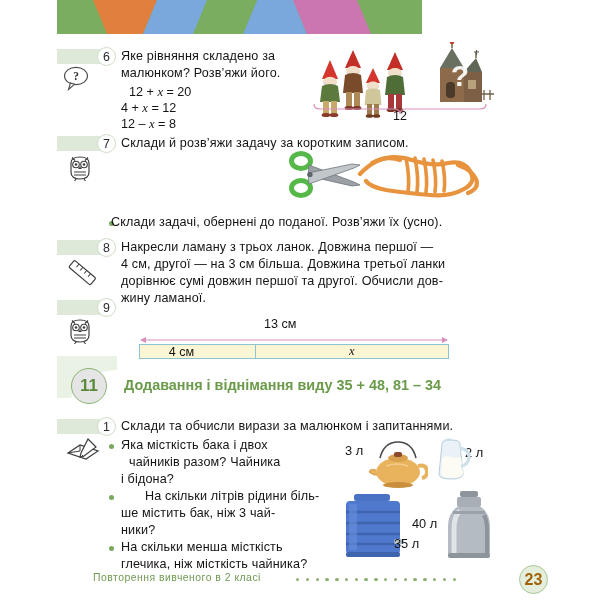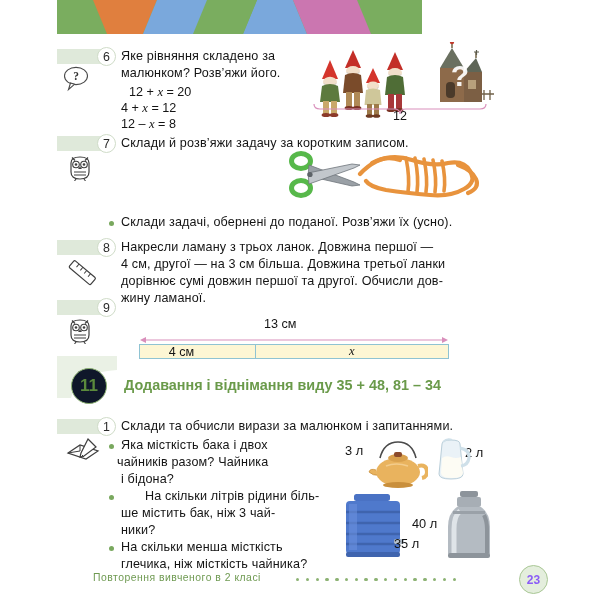--- a/index.html
+++ b/index.html
@@ -57,21 +57,21 @@
   .segbar .cell {
     display: flex; align-items: center; justify-content: center;
     font-size: 12.6px; color: #141414; height: 100%;
   }
   .segbar .cell + .cell { border-left: 1px solid #8fc3d2; }
   .segbar .cell i { font-family: "Liberation Serif", serif; font-style: italic; }
 
   
   .sec-circle {
     position: absolute; width: 36px; height: 36px; border-radius: 50%;
-    border: 1.6px solid #8cb273; background: #0f172a;
+    border: 1.6px solid #8cb273; background: #e5e5e5;
     display: flex; align-items: center; justify-content: center;
     font-size: 17px; font-weight: bold; color: #5b8a3c;
   }
   .sec-title {
     position: absolute; font-size: 14.4px; font-weight: bold; color: #6a9a4a;
     white-space: nowrap;
   }
   .sec-corner { position: absolute; }
 
   
@@ -80,21 +80,21 @@
   
   .foot-text {
     position: absolute; font-size: 10.4px; color: #6f9a52; letter-spacing: .5px; white-space: nowrap;
   }
   .foot-dots { position: absolute; display: flex; gap: 6.4px; align-items: center; }
   .foot-dots span { width: 3.4px; height: 3.4px; border-radius: 50%; background: #8cb273; display: block; }
   .pagenum {
     position: absolute; width: 29px; height: 29px; border-radius: 50%;
     background: #e4eedd; border: 1.4px solid #a9c795;
     display: flex; align-items: center; justify-content: center;
-    font-size: 12px; font-weight: bold; color: #8b5cf6;
+    font-size: 16px; font-weight: bold; color: #a16207;
   }
   .illus { position: absolute; }
 </style>
 </head>
 <body>
 
 <div class="page">
 
   <div class="banner">
     <svg width="365" height="34" viewBox="0 0 365 34" xmlns="http://www.w3.org/2000/svg">
@@ -233,21 +233,21 @@
         <path d="M127 10 q4 20 2 34" stroke-width="3.6"></path>
         <path d="M136 11 q4 20 2 33" stroke-width="3.6"></path>
         <path d="M145 12 q4 19 2 32" stroke-width="3.6"></path>
         <path d="M154 13 q4 18 2 30" stroke-width="3.6"></path>
         <path d="M170 17 q14 5 18 14 q4 9 -8 14"></path>
       </g>
     </svg>
   </div>
 
   <div class="bullet" style="left:109px; top:221px;"></div>
-  <div class="tx" style="position:absolute; left:121px; top:214px; width:420px;">Склади задачі, обернені до поданої. Розв’яжи їх (усно).</div>
+  <div class="tx" style="position:absolute; left:111px; top:214px; width:420px;">Склади задачі, обернені до поданої. Розв’яжи їх (усно).</div>
 
   <div class="numtab" style="left:57px; top:240px;"></div>
   <div class="numcirc" style="left:97px; top:238px;">8</div>
 
   <div class="micon" style="left:66px; top:258px;">
     <svg width="32" height="30" viewBox="0 0 32 30" xmlns="http://www.w3.org/2000/svg">
       <g transform="rotate(40 16 15)">
         <rect x="2" y="10" width="28" height="9" rx="1.5" fill="#fff" stroke="#3f3f3f" stroke-width="1.2"></rect>
         <path d="M8 10 v4 M13 10 v4 M18 10 v4 M23 10 v4" stroke="#3f3f3f" stroke-width="1"></path>
       </g>
@@ -309,21 +309,21 @@
       <path d="M14 8 L14 14 L2 16" fill="none" stroke="#3f3f3f" stroke-width="1"></path>
       <path d="M22 2 L30 10 L18 19 L14 20 L15 16 Z" fill="#fff" stroke="#3f3f3f" stroke-width="1.2"></path>
       <path d="M16 18 l2 2" stroke="#3f3f3f" stroke-width="1"></path>
     </svg>
   </div>
 
   <div class="tx" style="position:absolute; left:121px; top:418px; width:430px;">Склади та обчисли вирази за малюнком і запитаннями.</div>
 
   <div class="bullet" style="left:109px; top:444px;"></div>
   <div class="tx" style="position:absolute; left:121px; top:437px; width:215px;">Яка місткість бака і двох</div>
-  <div class="tx" style="position:absolute; left:117px; top:454px; width:215px;">чайників разом? Чайника</div>
+  <div class="tx" style="position:absolute; left:129px; top:454px; width:215px;">чайників разом? Чайника</div>
   <div class="tx" style="position:absolute; left:121px; top:471px; width:215px;">і бідона?</div>
 
   <div class="bullet" style="left:109px; top:495px;"></div>
   <div class="tx" style="position:absolute; left:121px; top:488px; width:215px;margin-left:24px;">На скільки літрів рідини біль-</div>
   <div class="tx" style="position:absolute; left:121px; top:505px; width:215px;">ше містить бак, ніж 3 чай-</div>
   <div class="tx" style="position:absolute; left:121px; top:522px; width:215px;">ники?</div>
 
   <div class="bullet" style="left:109px; top:546px;"></div>
   <div class="tx" style="position:absolute; left:121px; top:539px; width:240px;">На скільки менша місткість</div>
   <div class="tx" style="position:absolute; left:121px; top:556px; width:240px;">глечика, ніж місткість чайника?</div>

